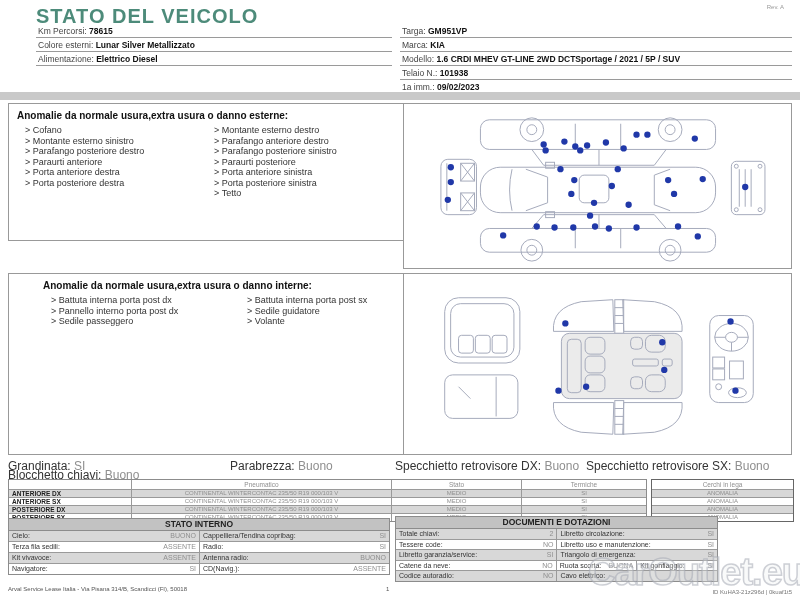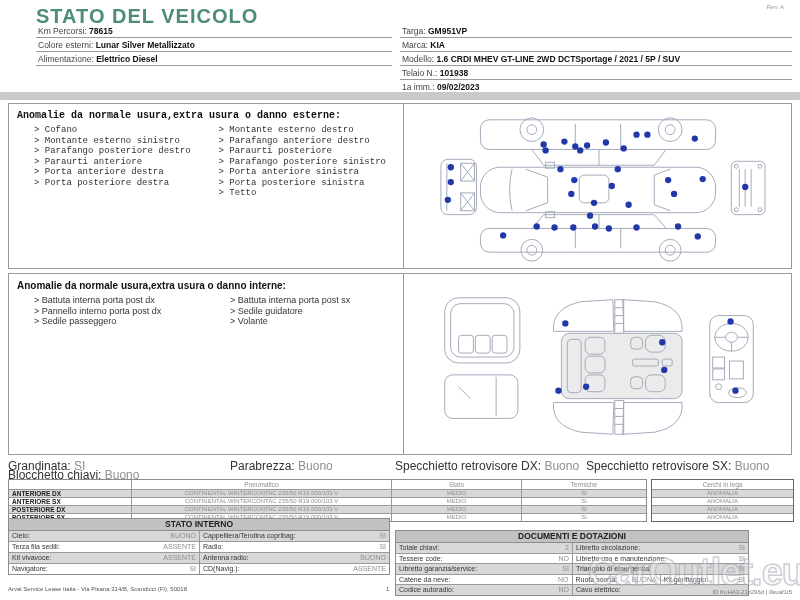--- a/index.html
+++ b/index.html
@@ -17,26 +17,26 @@
   .info-col{font-size:8.5px;}
   .info-col-left{left:36px;top:24px;width:356px;}
   .info-col-right{left:400px;top:24px;width:392px;}
   .info-row{border-bottom:1px solid #9a9a9a;padding:2px 2px 1px 2px;min-height:10px;line-height:10px;}
   .info-row .lbl{color:#444;text-align:center;}
   .info-row .val{color:#111;font-weight:bold;}
   .gray-band{left:0;top:92px;width:800px;height:8px;background:#c9c9c9;}
 
   
   .panel{border:1px solid #999;background:#fff;box-sizing:border-box;}
-  .ext-text{left:8px;top:103px;width:396px;height:166px;font-family:Liberation Mono, monospace;}
+  .ext-text{left:8px;top:103px;width:396px;height:138px;}
   .ext-diag{left:403px;top:103px;width:389px;height:166px;}
-  .int-text{left:8px;top:273px;width:456px;height:182px;}
+  .int-text{left:8px;top:273px;width:456px;height:182px;padding-left:26px;}
   .int-diag{left:403px;top:273px;width:389px;height:182px;}
   .panel h3{margin:6px 8px 4px 8px;font-size:10px;font-weight:bold;color:#111;}
-  .anomaly-cols{display:flex;margin-left:25px;}
+  .anomaly-cols{display:flex;margin-left:16px;}
   .anomaly-col{width:196px;}
   .anomaly-col li{list-style:none;font-size:9px;color:#333;line-height:10.5px;}
   .anomaly-col ul{margin:0;padding:0;}
   .anomaly-col li::before{content:">\00a0 ";}
   svg{display:block;}
   .diag-stroke{stroke:#a5aabb;fill:none;stroke-width:1;}
   .diag-fill{fill:#ebebeb;stroke:#a5aabb;stroke-width:1;}
   .dots circle{fill:#2038a8;stroke:none;}
 
   
@@ -57,21 +57,21 @@
   .t-tyre{width:260px;}
   .t-stato{width:130px;}
   .t-term{width:125px;}
   .t-cerchi{width:100%;text-align:center;color:#8f8f8f;}
   .odd{background:#d8d8d8;}
   .even{background:#ffffff;}
 
   
   .kv-table{border:1px solid #8c8c8c;box-sizing:border-box;}
   .kv-stato{left:8px;top:518px;width:382px;}
-  .kv-doc{left:395px;top:530px;width:354px;}
+  .kv-doc{left:395px;top:516px;width:323px;}
   .kv-head{height:11px;line-height:11px;background:#c2c2c2;text-align:center;font-size:8.5px;font-weight:bold;color:#222;border-bottom:1px solid #8c8c8c;}
   .kv-row{display:flex;height:10px;line-height:10px;font-size:7px;}
   .kv-doc .kv-row{height:9.5px;line-height:9.5px;}
   .kv-row + .kv-row{border-top:1px solid #9a9a9a;}
   .kv-cell{box-sizing:border-box;display:flex;justify-content:space-between;padding:0 3px;overflow:hidden;white-space:nowrap;}
   .kv-cell + .kv-cell{border-left:1px solid #9a9a9a;}
   .kv-stato .kv-cell{width:191px;}
   .kv-doc .kv-cell{width:198.5px;}
   .kv-doc .kv-cell.half{width:99.25px;}
   .kv-cell .lbl{color:#333;}
@@ -140,22 +140,22 @@
       <li>Parafango posteriore destro</li>
       <li>Paraurti anteriore</li>
       <li>Porta anteriore destra</li>
       <li>Porta posteriore destra</li>
     </ul>
       </div>
     <div class="anomaly-col">
         <ul>
       <li>Montante esterno destro</li>
       <li>Parafango anteriore destro</li>
+      <li>Parafango posteriore sinistro</li>
       <li>Paraurti posteriore</li>
-      <li>Parafango posteriore sinistro</li>
       <li>Porta anteriore sinistra</li>
       <li>Porta posteriore sinistra</li>
       <li>Tetto</li>
     </ul>
       </div>
   </div>
 </div>
 
 <div class="abs panel ext-diag">
   <svg width="387" height="164" viewBox="0 0 389 166">

